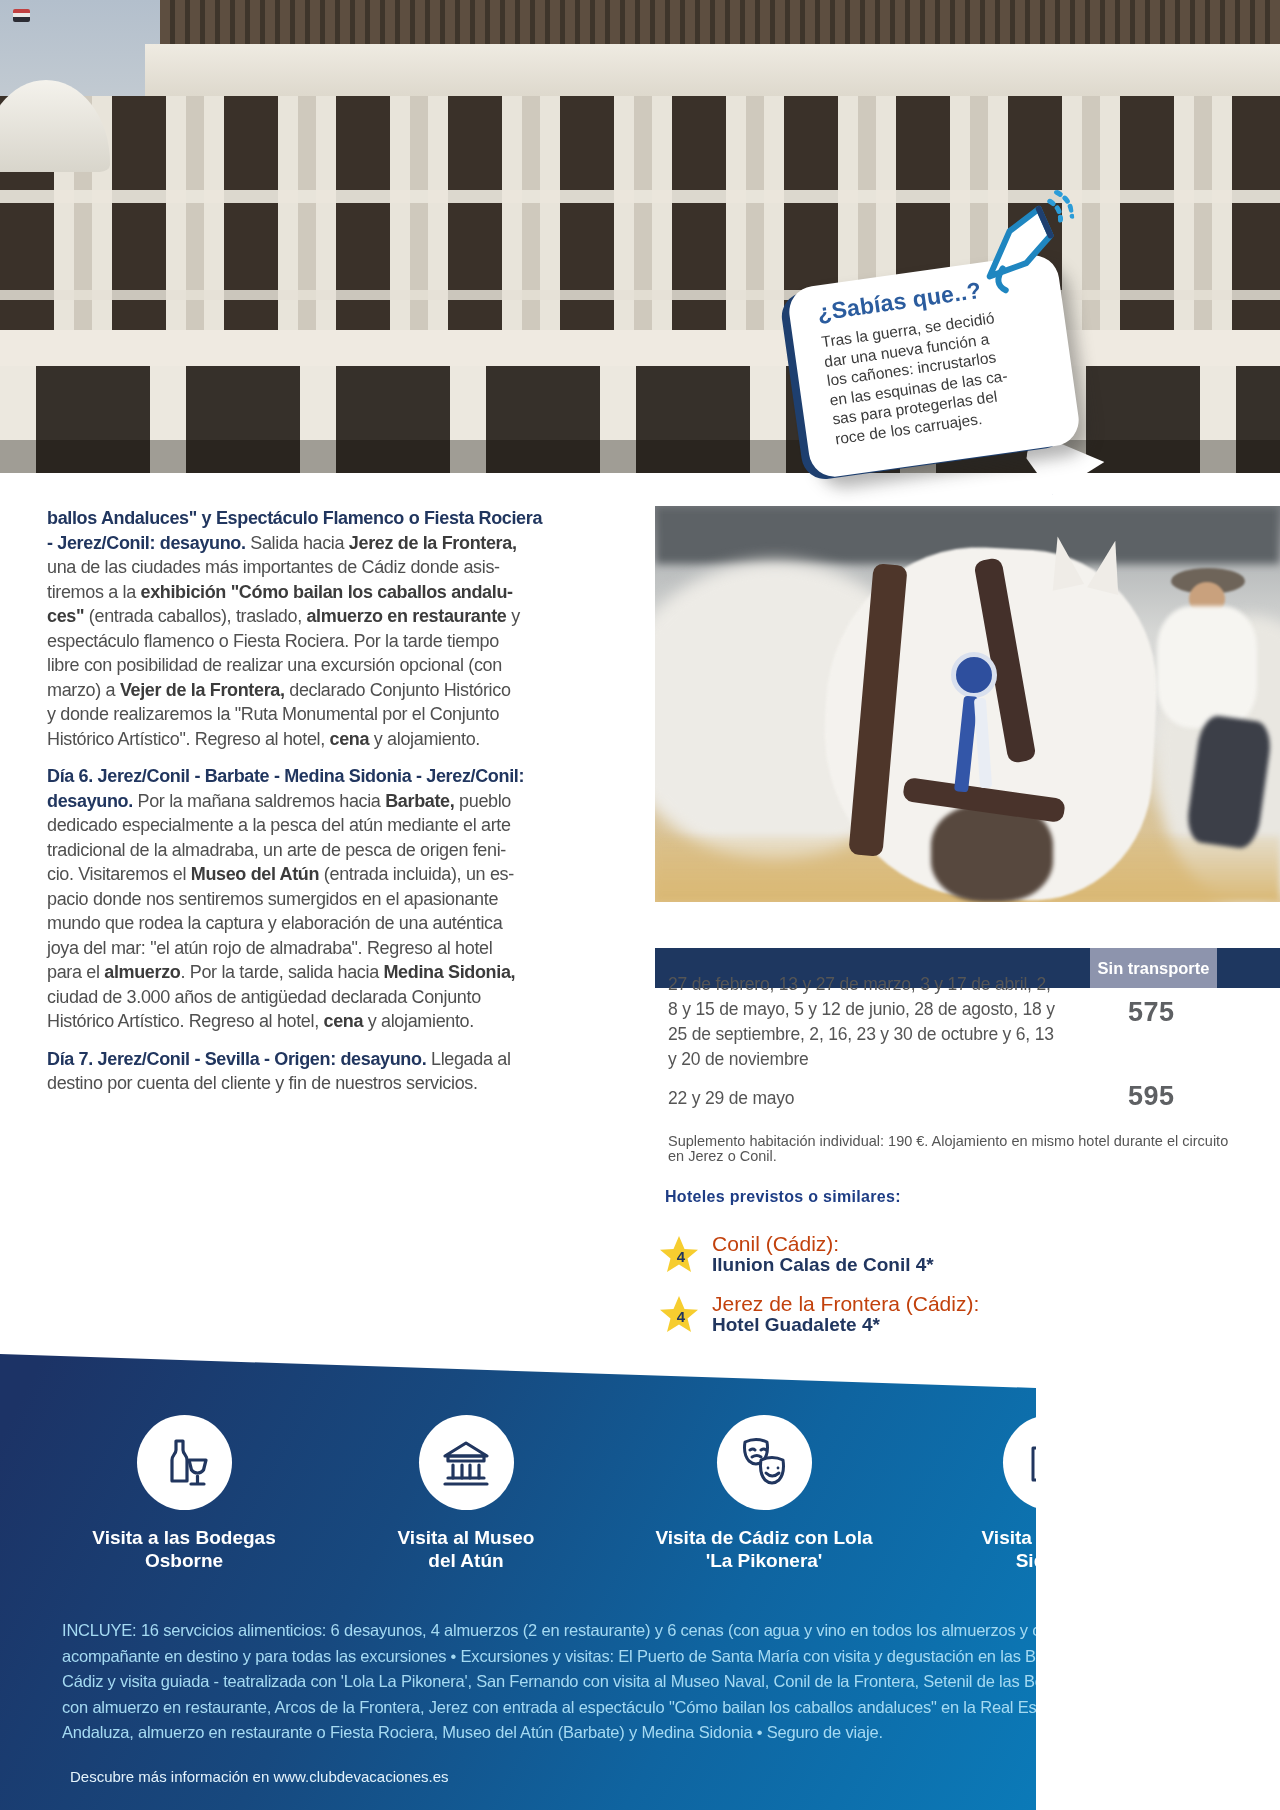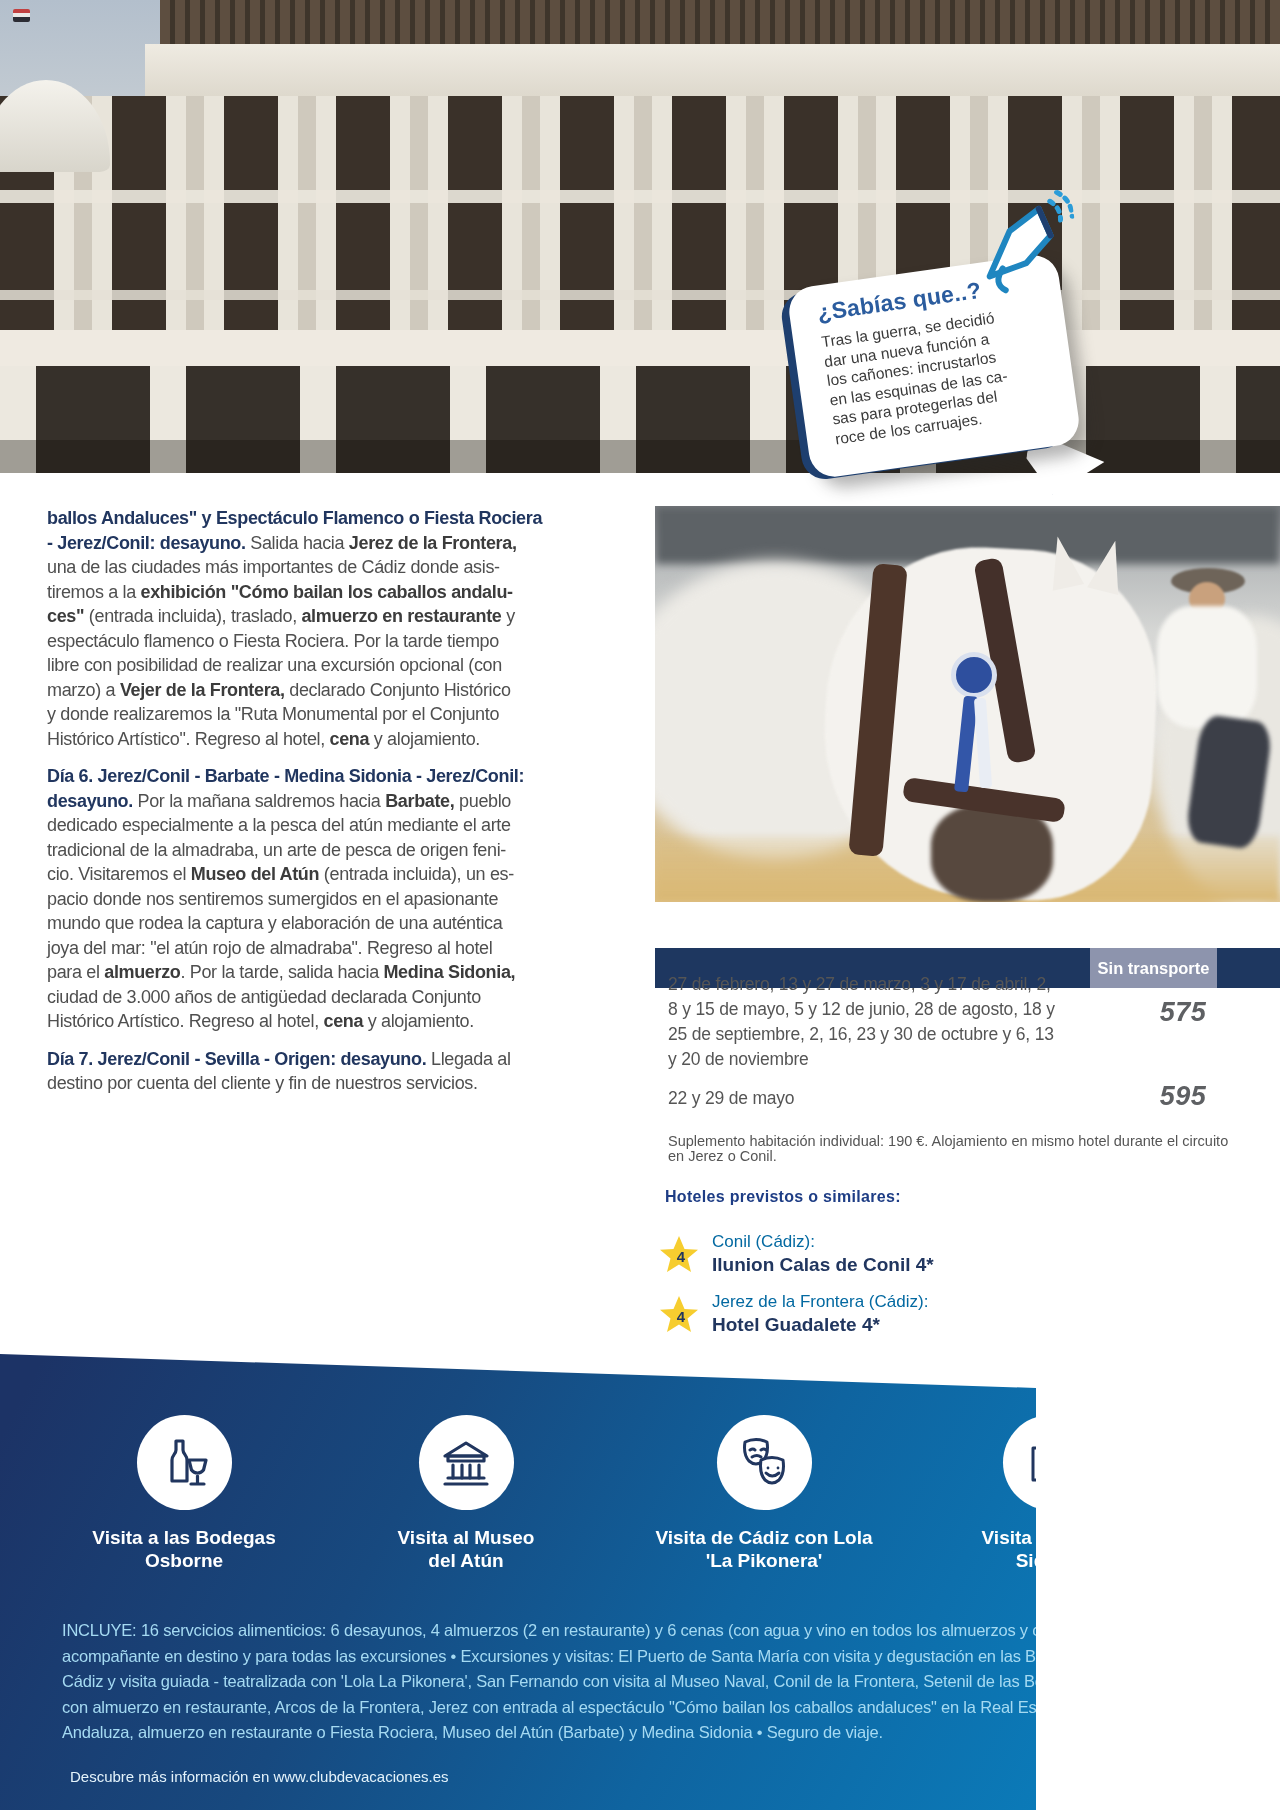--- a/index.html
+++ b/index.html
@@ -94,31 +94,31 @@
   #horse-photo .pants{position:absolute;left:538px;top:212px;width:72px;height:128px;background:#3c3f48;
     border-radius:24%;transform:rotate(8deg);filter:blur(2px);}
 
   
   #price-bar{left:655px;top:915px;width:625px;height:40px;background:#1e3760;margin-top:33px;}
   #price-bar .sin-box{position:absolute;left:435px;top:0;width:127px;height:40px;background:#8d94ad;
     color:#fff;font-weight:bold;font-size:16.5px;text-align:center;line-height:40px;}
   .dates{color:#555;font-size:17.5px;line-height:25px;letter-spacing:-0.2px;white-space:pre-line;}
   #row1-dates{left:668px;top:972px;width:445px;}
   #row2-dates{left:668px;top:1086px;width:445px;}
-  .price{width:110px;text-align:center;font-weight:bold;font-size:27px;color:#5e6063;letter-spacing:.5px;font-style:italic;}
+  .price{width:110px;font-weight:bold;font-size:27px;color:#5e6063;letter-spacing:.5px;}
   #row1-price{left:1128px;top:997px;}
   #row2-price{left:1128px;top:1081px;}
   #price-note{left:668px;top:1134px;width:580px;font-size:14.5px;line-height:15px;color:#555;}
 
   
   #hotels-title{left:665px;top:1188px;font-size:16px;font-weight:bold;color:#1e3d85;letter-spacing:.3px;}
   .hotel-star{width:42px;height:42px;}
   #hotel1-star{left:658px;top:1234px;}
   #hotel2-star{left:658px;top:1294px;}
-  .hotel-loc{font-size:17px;color:#0369a1;}
+  .hotel-loc{font-size:21px;color:#c2410c;}
   .hotel-name{font-size:19px;font-weight:bold;color:#21365f;}
   #hotel1-loc{left:712px;top:1232px;}
   #hotel1-name{left:712px;top:1254px;}
   #hotel2-loc{left:712px;top:1292px;}
   #hotel2-name{left:712px;top:1314px;}
 
   
   #bottom-section{left:0;top:1340px;width:1036px;height:470px;
     clip-path:polygon(0 14px,100% 48px,100% 100%,0 100%);
     background:linear-gradient(118deg,#1c3366 4%,#17497f 38%,#0f64a0 68%,#0b7ab8 100%);}
@@ -178,21 +178,21 @@
       <path d="M96 10 q10 8 8 20"></path>
       <path d="M104 2 q14 10 12 26"></path>
     </g>
   </svg>
 
   <div class="abs" id="itinerary-text">
       <p><span class="nb">ballos Andaluces" y Espectáculo Flamenco o Fiesta Rociera</span>
 <span class="nb">- Jerez/Conil: desayuno. </span><span class="r">Salida hacia </span><span class="b">Jerez de la Frontera,</span>
 <span class="r">una de las ciudades más importantes de Cádiz donde asis-</span>
 <span class="r">tiremos a la </span><span class="b">exhibición "Cómo bailan los caballos andalu-</span>
-<span class="b">ces" </span><span class="r">(entrada incluida), traslado, </span><span class="b">almuerzo en restaurante</span><span class="r"> y</span>
+<span class="b">ces" </span><span class="r">(entrada caballos), traslado, </span><span class="b">almuerzo en restaurante</span><span class="r"> y</span>
 <span class="r">espectáculo flamenco o Fiesta Rociera. Por la tarde tiempo</span>
 <span class="r">libre con posibilidad de realizar una excursión opcional (con</span>
 <span class="r">marzo) a </span><span class="b">Vejer de la Frontera, </span><span class="r">declarado Conjunto Histórico</span>
 <span class="r">y donde realizaremos la "Ruta Monumental por el Conjunto</span>
 <span class="r">Histórico Artístico". Regreso al hotel, </span><span class="b">cena</span><span class="r"> y alojamiento.</span></p>
       <p><span class="nb">Día 6. Jerez/Conil - Barbate - Medina Sidonia - Jerez/Conil:</span>
 <span class="nb">desayuno. </span><span class="r">Por la mañana saldremos hacia </span><span class="b">Barbate,</span><span class="r">  pueblo</span>
 <span class="r">dedicado especialmente a la pesca del atún mediante el arte</span>
 <span class="r">tradicional de la almadraba, un arte de pesca de origen feni-</span>
 <span class="r">cio. Visitaremos el </span><span class="b">Museo del Atún</span><span class="r"> (entrada incluida), un es-</span>

